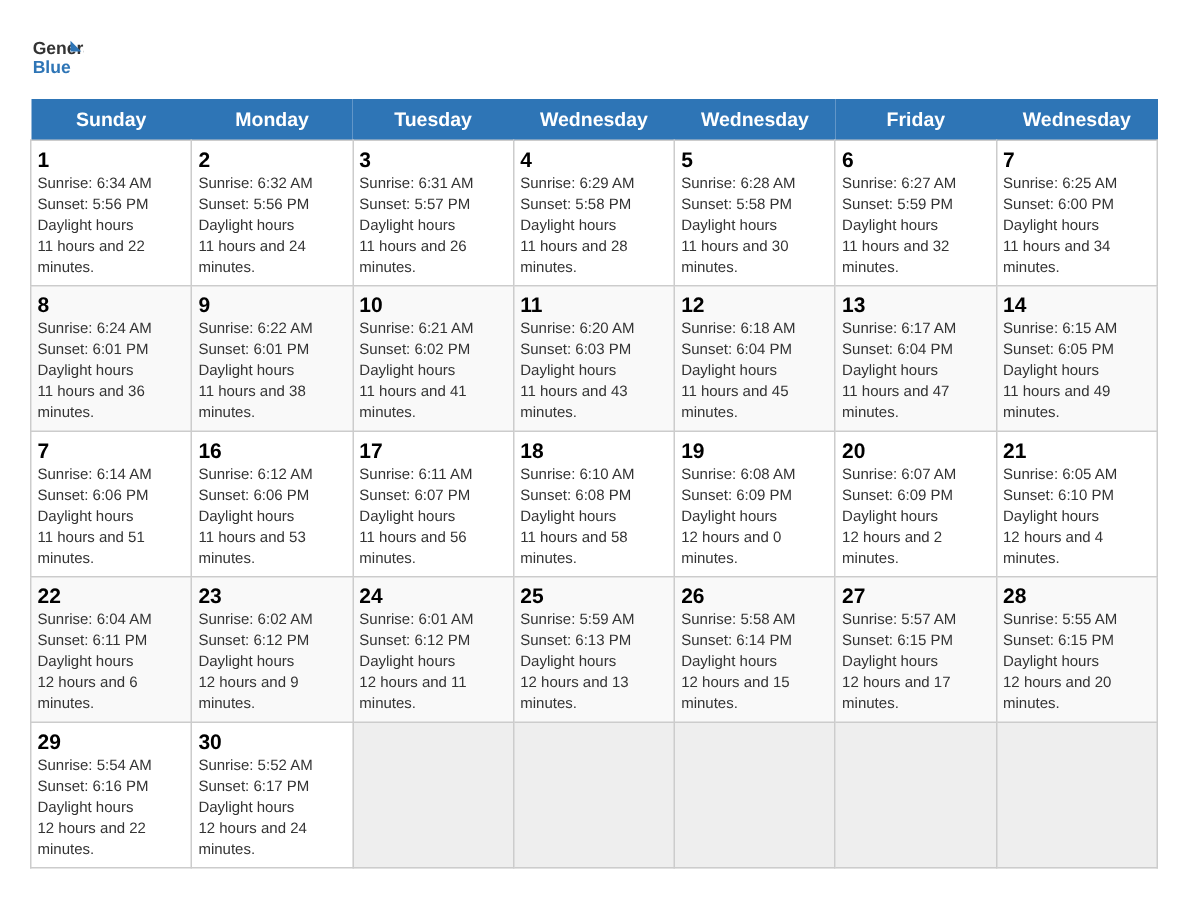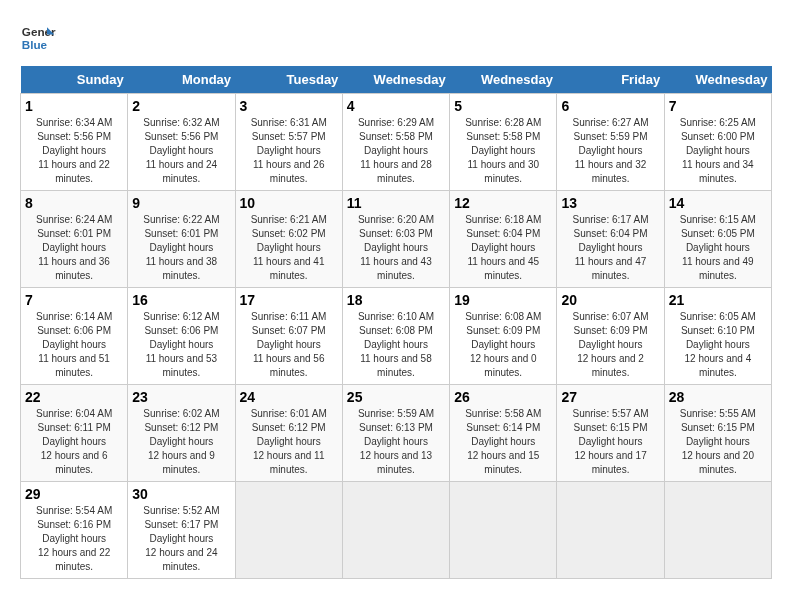--- a/index.html
+++ b/index.html
@@ -40,21 +40,21 @@
     }
     table {
       width: 100%;
       border-collapse: collapse;
       font-size: 11px;
     }
     thead tr th {
       background-color: #2e75b6;
       color: #fff;
       padding: 6px 4px;
-      text-align: right;
+      text-align: center;
       font-size: 13px;
       font-weight: bold;
     }
     tbody tr td {
       border: 1px solid #ccc;
       padding: 4px;
       vertical-align: top;
       width: calc(100% / 7);
       min-height: 80px;
     }
@@ -64,21 +64,20 @@
     .day-number {
       font-size: 14px;
       font-weight: bold;
       display: block;
       margin-bottom: 2px;
     }
     .day-info {
       font-size: 10px;
       color: #333;
       line-height: 1.4;
-      text-align: center;
     }
     tr:nth-child(even) td {
       background-color: #f9f9f9;
     }
     tr:nth-child(odd) td {
       background-color: #ffffff;
     }
     td.empty {
       background-color: #eeeeee !important;
     }

